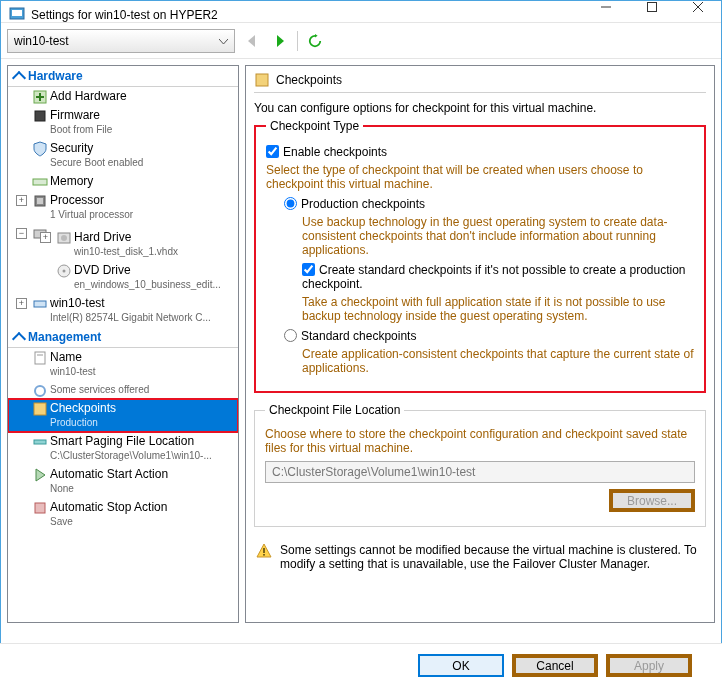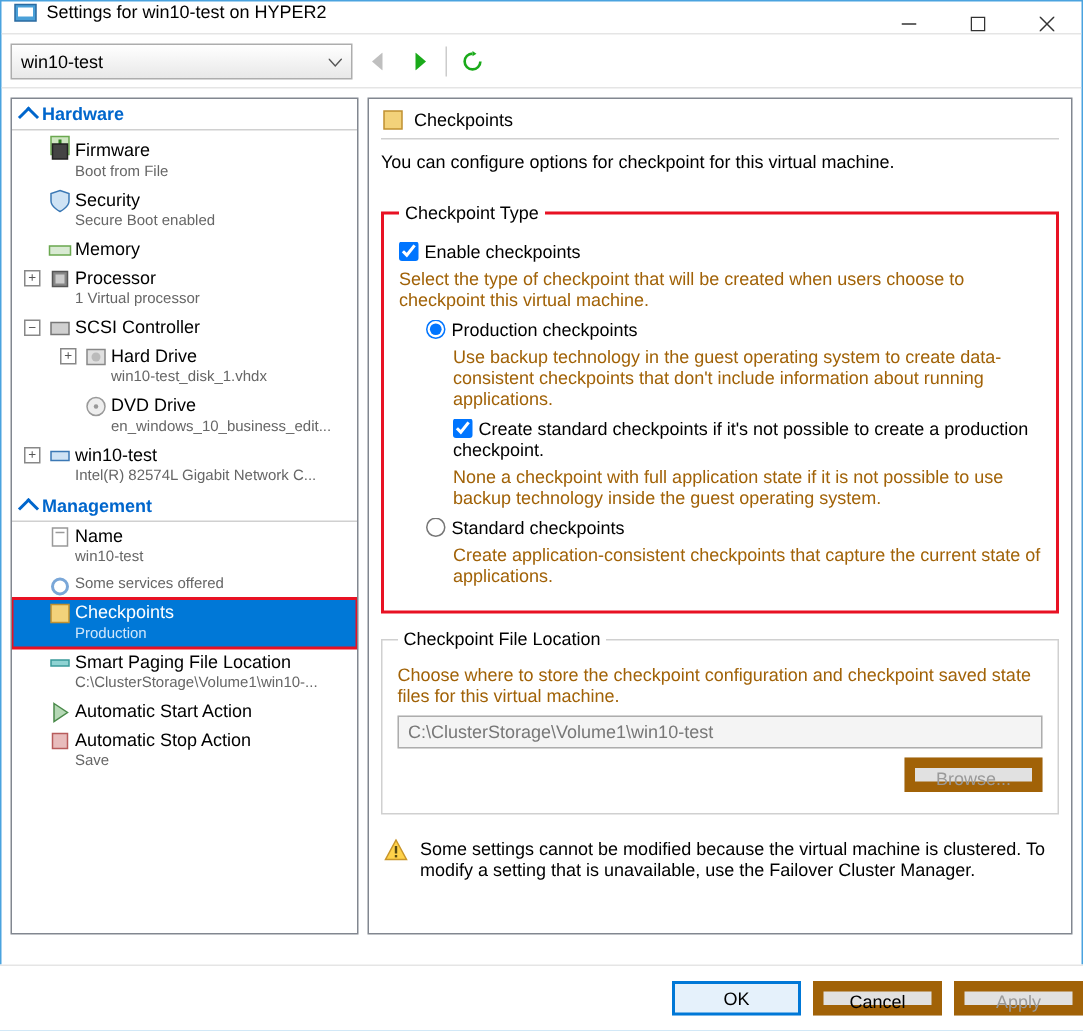--- a/index.html
+++ b/index.html
@@ -1,17 +1,17 @@
 <!DOCTYPE html>
 <html><head>
 <meta charset="utf-8">
 <style>
 * { box-sizing: border-box; margin: 0; padding: 0; font-family: "Segoe UI", Tahoma, sans-serif; font-size: 12px; }
 body { background: #fff; width: 722px; height: 687px; border: 1px solid #4aa3df; overflow: hidden; }
-.titlebar { height: 22px; display: flex; align-items: flex-start; padding: 0 0 0 8px; border-bottom: 1px solid #e5e5e5; }
+.titlebar { height: 22px; display: flex; align-items: flex-end; padding: 0 0 0 8px; border-bottom: 1px solid #e5e5e5; }
 .titlebar .icon { width: 16px; height: 16px; margin-right: 6px; }
 .titlebar .title { flex: 1; }
 .titlebar .winbtn { width: 46px; height: 30px; display: flex; align-items: center; justify-content: center; }
 .toolbar { height: 36px; display: flex; align-items: center; padding: 4px 6px; gap: 6px; border-bottom: 1px solid #e5e5e5; }
 .vm-select { width: 228px; height: 24px; border: 1px solid #adadad; background: linear-gradient(#fff,#e8e8e8); display: flex; align-items: center; padding: 0 6px; justify-content: space-between; }
 .nav-btn { width: 22px; height: 22px; display: flex; align-items: center; justify-content: center; }
 .main { display: flex; height: 570px; padding: 6px; gap: 6px; justify-content: space-between; }
 .sidebar { width: 232px; border: 1px solid #828790; overflow: hidden; background: #fff; }
 .section-header { font-weight: bold; color: #0066cc; padding: 3px 6px 3px 20px; border-bottom: 1px solid #d0d0d0; position: relative; }
 .section-header::before { content: ""; position: absolute; left: 6px; top: 7px; width: 8px; height: 8px; border-left: 2px solid #0066cc; border-top: 2px solid #0066cc; transform: rotate(45deg); }
@@ -23,33 +23,33 @@
 .tree-item.child .ico { left: 48px; }
 .tree-item .lbl { padding-left: 18px; }
 .tree-item.selected { background: #0078d7; color: #fff; }
 .tree-item.selected .sub { color: #cfe6fb; }
 .tree-item.highlight { outline: 2px solid #e81123; outline-offset: -1px; }
 .expander { position: absolute; left: 8px; top: 4px; width: 11px; height: 11px; border: 1px solid #888; font-size: 9px; line-height: 9px; text-align: center; background: #fff; color: #555; }
 .tree-item.child .expander { left: 32px; }
 .content { flex: 1; display: flex; flex-direction: column; border: 1px solid #828790; padding: 6px 8px; overflow: hidden; }
 .content-header { display: flex; align-items: center; gap: 6px; border-bottom: 1px solid #d0d0d0; padding-bottom: 4px; margin-bottom: 8px; }
 .content-header .ci { width: 16px; height: 16px; }
-.intro { margin-bottom: 20px; }
+.intro { margin-bottom: 4px; }
 fieldset { border: 1px solid #d0d0d0; padding: 8px 10px 10px 10px; margin-bottom: 10px; }
 fieldset.hot { border: 2px solid #e81123; }
 legend { padding: 0 4px; }
 .row { margin: 4px 0; }
 .indent1 { padding-left: 18px; }
 .indent2 { padding-left: 36px; }
 .desc { color: #a16207; margin: 2px 0 6px 0; }
 input[type=text] { width: 100%; height: 22px; border: 1px solid #adadad; background: #f4f4f4; color: #777; padding: 0 6px; }
-.btn { height: 23px; padding: 0 14px; border: 7px solid #a16207; background: #e1e1e1; }
+.btn { height: 23px; padding: 0 14px; border: 4px solid #a16207; background: #e1e1e1; }
 .btn:disabled { color: #9a9a9a; }
 .btn.primary { border: 2px solid #0078d7; background: #e5f1fb; }
-.footer { padding: 10px 0; display: flex; justify-content: flex-end; gap: 8px; border-top: 1px solid #e5e5e5; position: absolute; bottom: 0; left: 0; right: 0; background: #fff; }
+.footer { padding: 10px 30px; display: flex; justify-content: flex-end; gap: 8px; border-top: 1px solid #e5e5e5; position: absolute; bottom: 0; left: 0; right: 0; background: #fff; }
 .footer .btn { width: 86px; }
 .warn { display: flex; gap: 8px; padding: 6px 2px; }
 .warn-icon { width: 16px; height: 16px; flex-shrink: 0; }
 label { cursor: default; }
 .cb { margin-right: 4px; vertical-align: -2px; }
 </style>
 </head>
 <body>
 
 <div class="titlebar">
@@ -108,20 +108,21 @@
 
   <div class="sidebar">
     <div class="section-header">Hardware</div>
 
     <div class="tree-item">
       <span class="ico"><svg viewBox="0 0 16 16">
             <rect x="2" y="2" width="12" height="12" fill="#cfe6c2" stroke="#6aa84f"></rect>
             <line x1="8" y1="4" x2="8" y2="12" stroke="#2f7d1f" stroke-width="2"></line>
             <line x1="4" y1="8" x2="12" y2="8" stroke="#2f7d1f" stroke-width="2"></line>
           </svg></span>
+      <span class="lbl">Add Hardware</span>
     </div>
 
     <div class="tree-item">
       <span class="ico"><svg viewBox="0 0 16 16">
             <rect x="3" y="3" width="10" height="10" fill="#444" stroke="#222"></rect>
           </svg></span>
       <span class="lbl">Firmware</span>
       <span class="sub">Boot from File</span>
     </div>
 
@@ -148,21 +149,20 @@
           </svg></span>
       <span class="lbl">Processor</span>
       <span class="sub">1 Virtual processor</span>
     </div>
 
     <div class="tree-item">
       <span class="expander">−</span>
       <span class="ico"><svg viewBox="0 0 16 16">
             <rect x="2" y="4" width="12" height="8" fill="#d0d0d0" stroke="#777"></rect>
           </svg></span>
-      <span class="lbl">SCSI Controller</span>
     </div>
 
     <div class="tree-item child">
       <span class="expander">+</span>
       <span class="ico"><svg viewBox="0 0 16 16">
             <rect x="2" y="3" width="12" height="10" fill="#e0e0e0" stroke="#888"></rect>
             <circle cx="8" cy="8" r="3" fill="#bbb"></circle>
           </svg></span>
       <span class="lbl">Hard Drive</span>
       <span class="sub">win10-test_disk_1.vhdx</span>
@@ -218,20 +218,21 @@
           </svg></span>
       <span class="lbl">Smart Paging File Location</span>
       <span class="sub">C:\ClusterStorage\Volume1\win10-...</span>
     </div>
 
     <div class="tree-item">
       <span class="ico"><svg viewBox="0 0 16 16">
             <path d="M4 2 L13 8 L4 14 Z" fill="#b5d8b5" stroke="#4a8a4a"></path>
           </svg></span>
       <span class="lbl">Automatic Start Action</span>
+      <span class="sub">None</span>
     </div>
 
     <div class="tree-item">
       <span class="ico"><svg viewBox="0 0 16 16">
             <rect x="3" y="3" width="10" height="10" fill="#e8bcbc" stroke="#b85c5c"></rect>
           </svg></span>
       <span class="lbl">Automatic Stop Action</span>
       <span class="sub">Save</span>
     </div>
   </div>
@@ -252,21 +253,21 @@
       </div>
       <div class="row desc">Select the type of checkpoint that will be created when users choose to checkpoint this virtual machine.</div>
 
       <div class="row indent1">
         <label><input type="radio" class="cb" name="cpt" checked="" style=""><span>Production checkpoints</span></label>
       </div>
       <div class="row desc indent2">Use backup technology in the guest operating system to create data-consistent checkpoints that don't include information about running applications.</div>
       <div class="row indent2">
         <label><input type="checkbox" class="cb" checked="" style=""><span>Create standard checkpoints if it's not possible to create a production checkpoint.</span></label>
       </div>
-      <div class="row desc indent2">None a checkpoint with full application state if it is not possible to use backup technology inside the guest operating system.</div>
+      <div class="row desc indent2">Take a checkpoint with full application state if it is not possible to use backup technology inside the guest operating system.</div>
 
       <div class="row indent1">
         <label><input type="radio" class="cb" name="cpt" style=""><span>Standard checkpoints</span></label>
       </div>
       <div class="row desc indent2">Create application-consistent checkpoints that capture the current state of applications.</div>
     </fieldset>
 
     <fieldset>
       <legend>Checkpoint File Location</legend>
       <div class="row desc">Choose where to store the checkpoint configuration and checkpoint saved state files for this virtual machine.</div>

